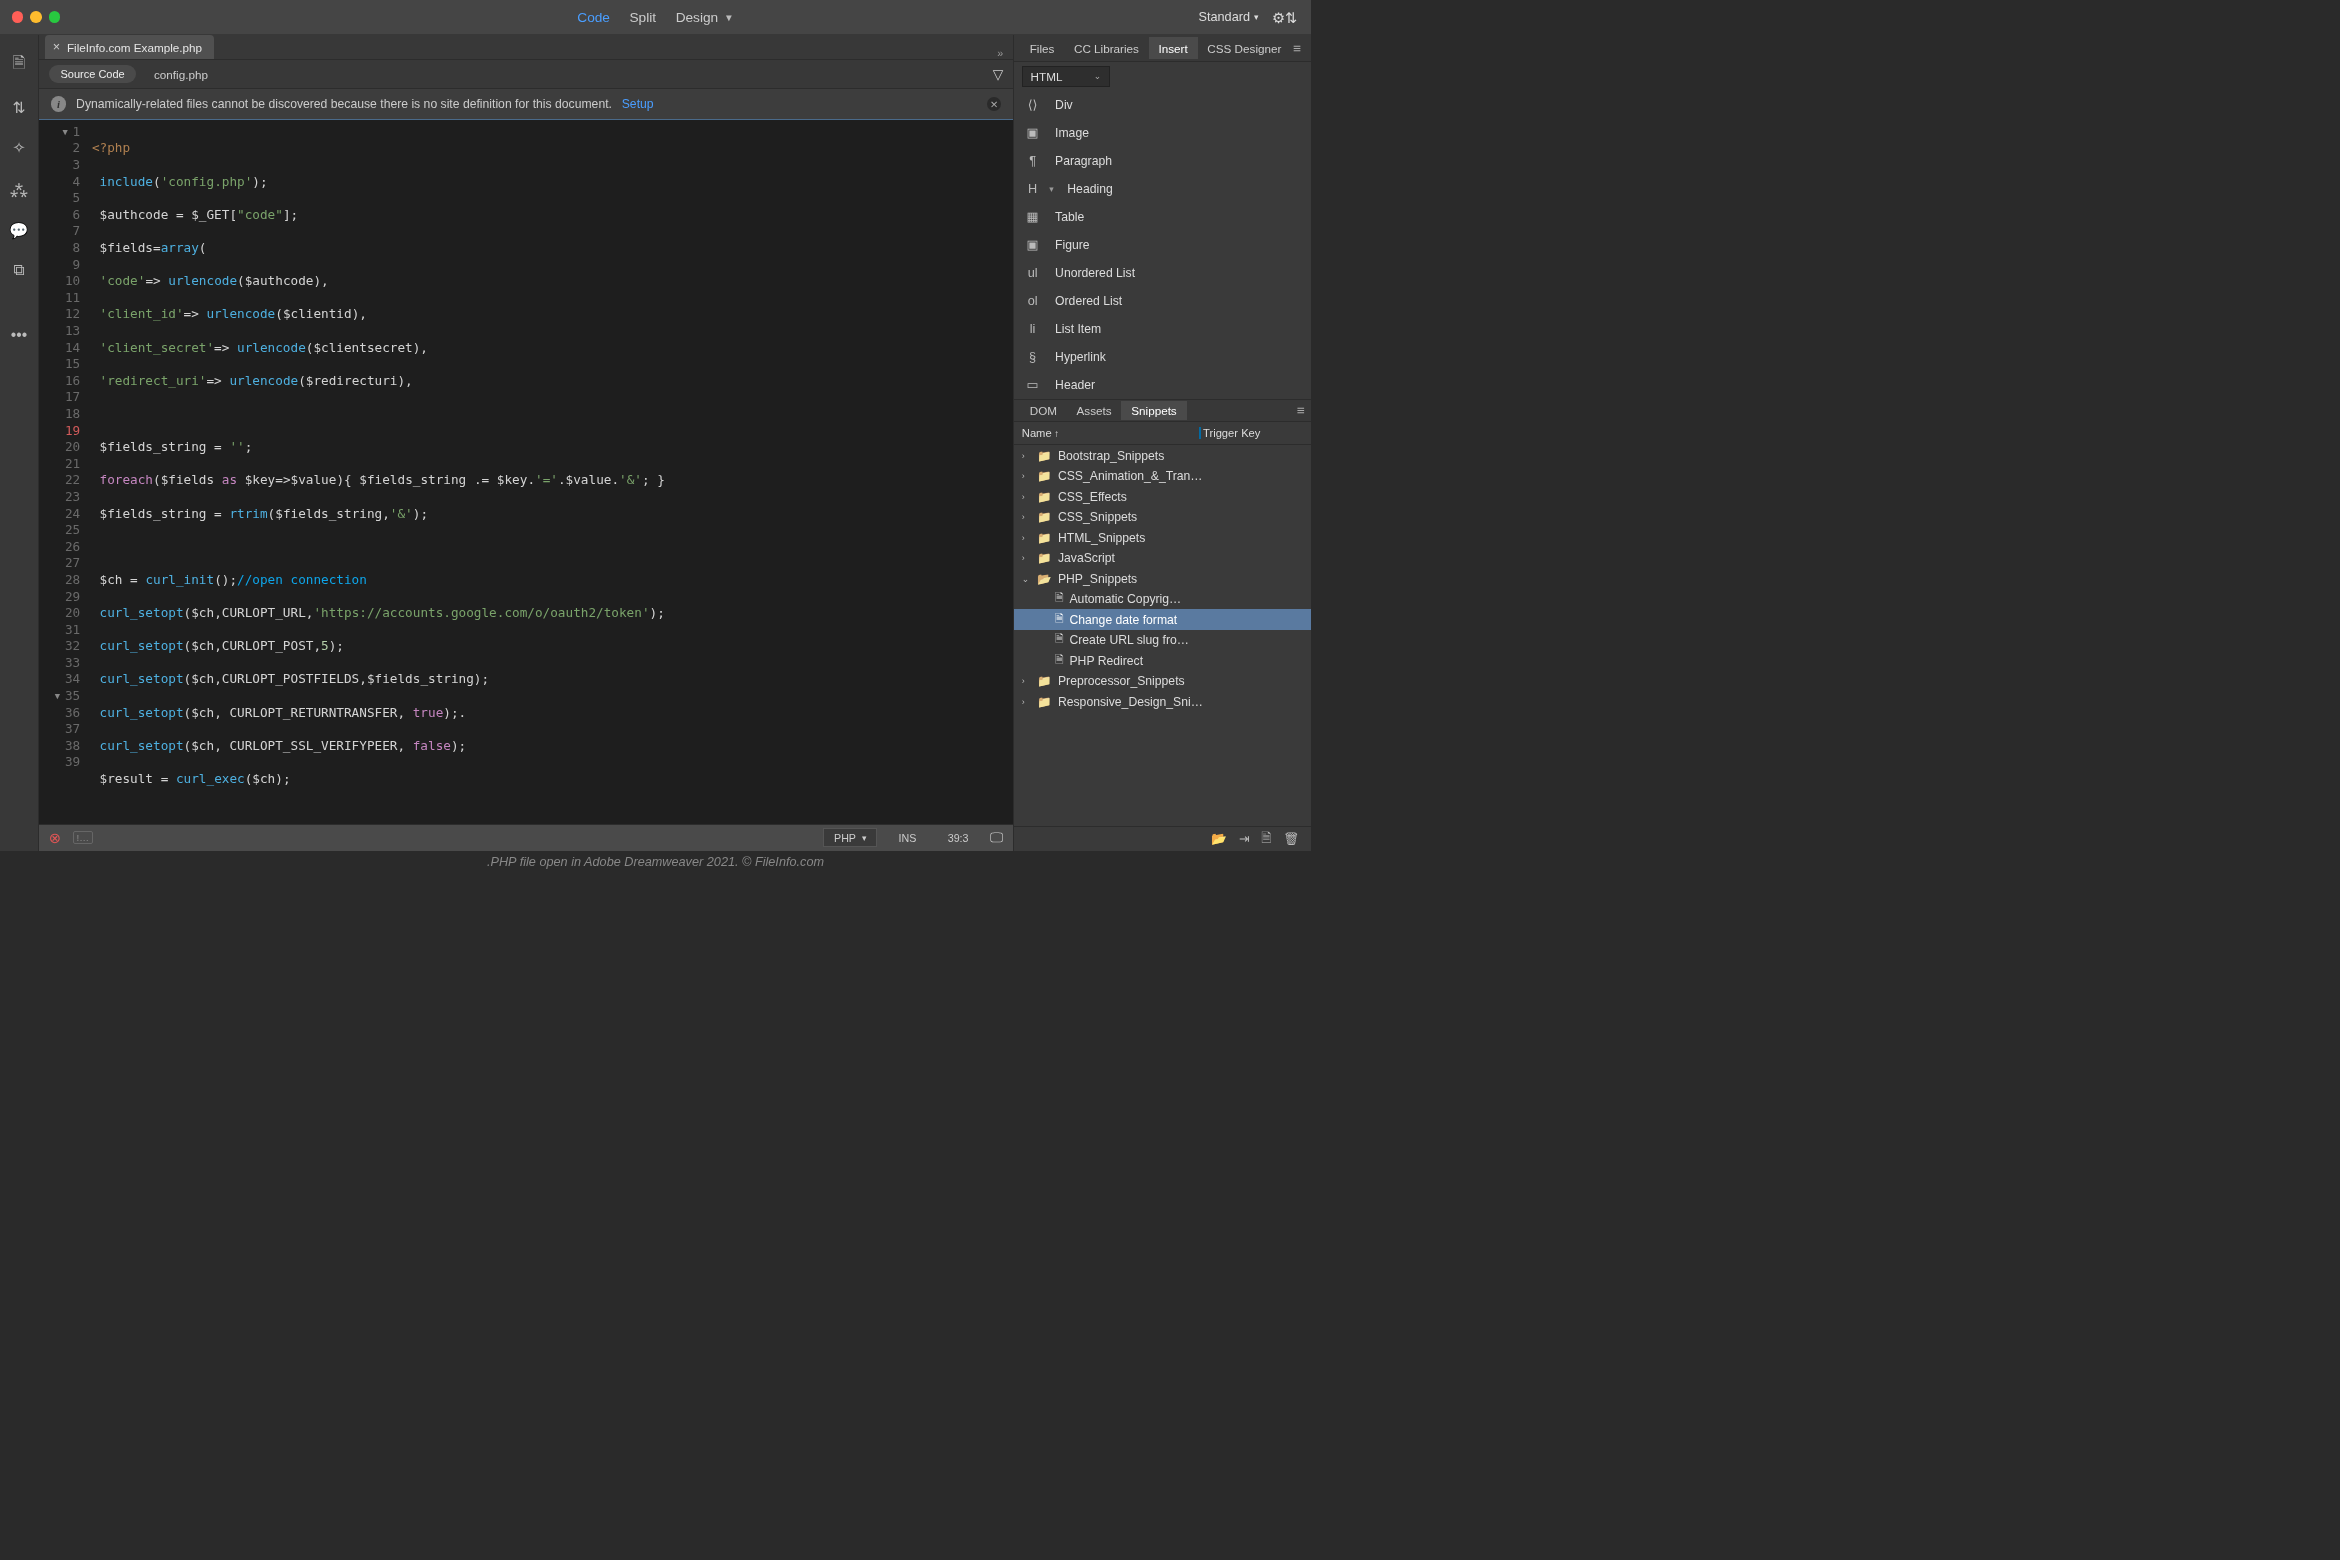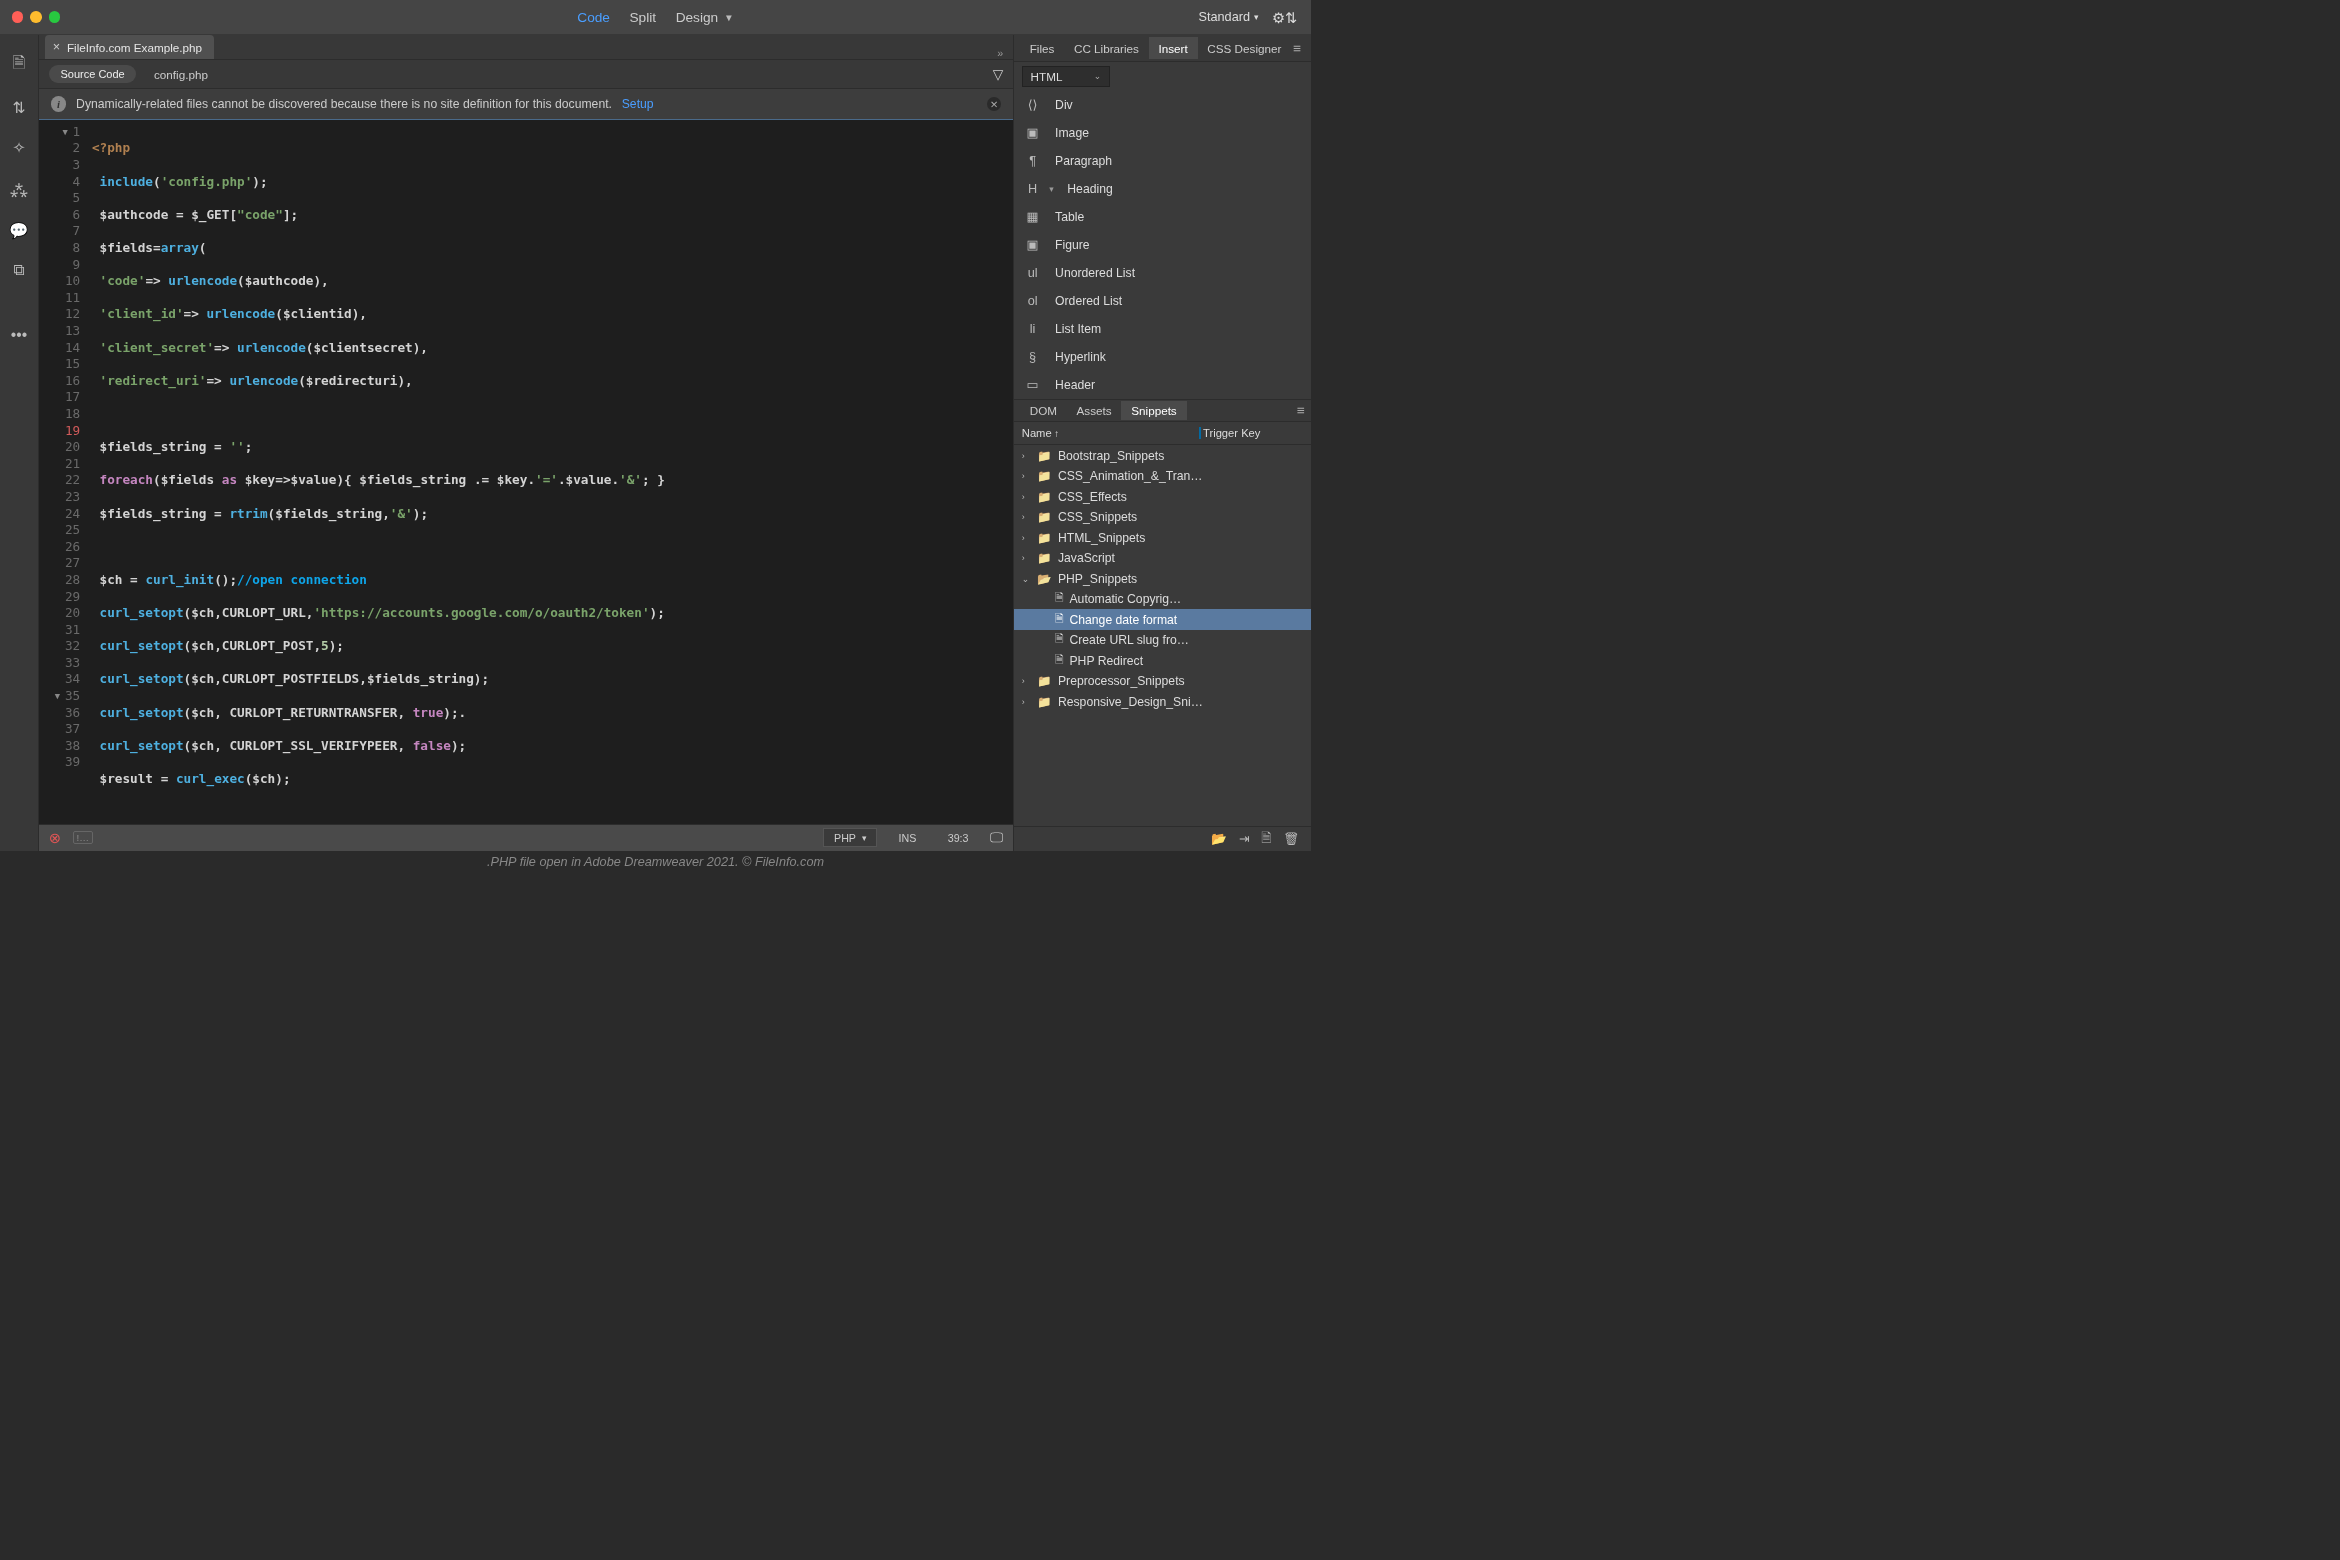--- a/index.html
+++ b/index.html
@@ -89,21 +89,21 @@
   font-size: 12.7px; line-height: 16.6px; overflow: hidden;
 }
 .gutter {
   width: 49px; text-align: right; color: #6a6a6a; padding: 3.9px 7.8px 0 0;
   user-select: none; background: #1e1e1e;
 }
 .gutter .ln { height: 16.6px; display: flex; justify-content: flex-end; align-items: center; gap: 2.9px; }
 .gutter .ln.red { color: #d15b5b; }
 .gutter .fold { font-size: 8.8px; color: #888; margin-right: 2px; }
 .code-lines { flex: 1; padding: 3.9px 0 0 3.9px; white-space: pre; color: #d4d4d4; }
-.code-lines .l { height: 16.6px; font-weight: bold; }
+.code-lines .l { height: 16.6px; }
 .t-k { color: #c586c0; }
 .t-p { color: #b08050; }
 .t-f { color: #4eb0e0; }
 .t-s { color: #7aa36a; }
 .t-v { color: #d4d4d4; }
 .t-c { color: #0ea5e9; }
 .t-n { color: #b5cea8; }
 
 .status-bar {
   height: 27px; background: #4a4a4a; border-top: 1px solid #2c2c2c;

